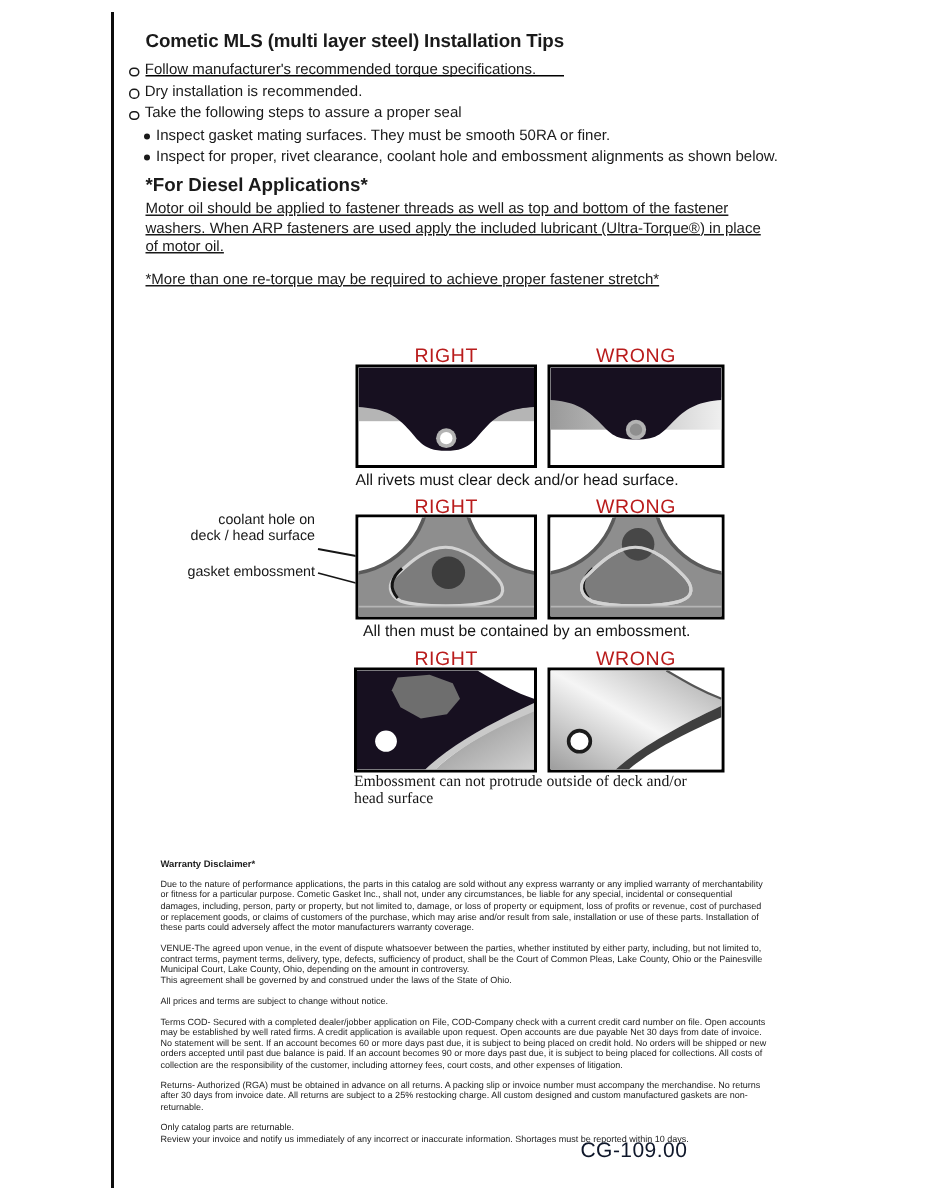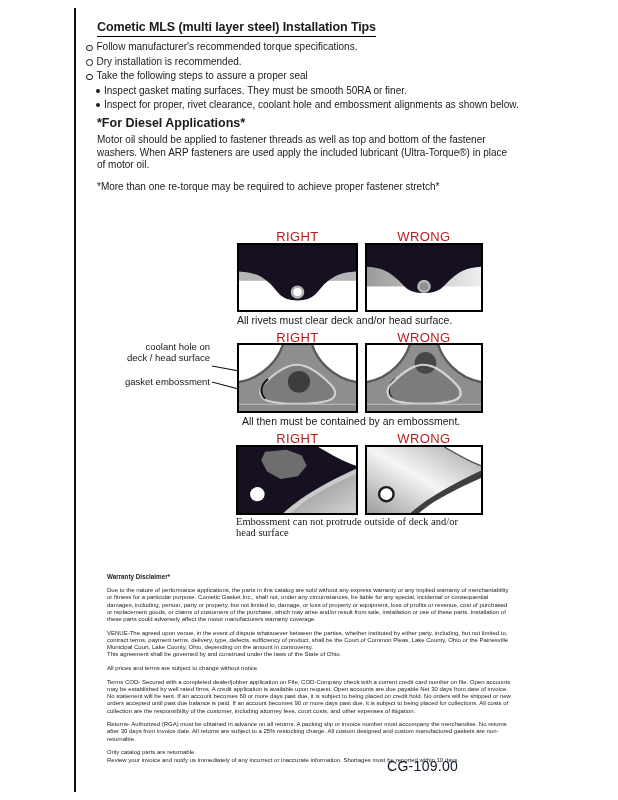--- a/index.html
+++ b/index.html
@@ -1,31 +1,31 @@
 <!DOCTYPE html>
 <html><head>
 <meta charset="utf-8">
 <style>
   html,body{margin:0;padding:0;background:#fff;}
   .page{position:relative;width:618px;height:800px;background:#ffffff;overflow:hidden;
         font-family:"Liberation Sans",sans-serif;color:#1a1a1a;}
   .abs{position:absolute;}
   .vrule{position:absolute;left:74px;top:8px;width:2px;height:784px;background:#0d0d0d;}
   .doc-title{left:97px;top:20px;font-size:12.5px;font-weight:bold;letter-spacing:-0.1px;
-             border-bottom:1.5px solid #000;padding-bottom:2px;display:inline-block;}
+             border-bottom:1.5px solid #000;padding-bottom:16px;display:inline-block;}
   .tips{left:86px;top:40px;width:440px;font-size:10px;line-height:14.5px;}
   .b-item{display:flex;align-items:flex-start;}
   .b-item .mk{width:4.5px;height:4.5px;border:1px solid #1a1a1a;border-radius:50%;
               margin:4.5px 4px 0 0;flex:0 0 auto;}
   .sb-item{display:flex;align-items:flex-start;margin-left:10px;}
   .sb-item .mk{width:4px;height:4px;background:#1a1a1a;border-radius:50%;
                margin:5px 4px 0 0;flex:0 0 auto;}
   .diesel-h{left:97px;top:116px;font-size:12.5px;font-weight:bold;}
   .body-copy{left:97px;top:134px;width:416px;font-size:10px;line-height:12.5px;}
-  .body-copy p{margin:0 0 9px 0;}
+  .body-copy p{margin:0 0 9px 0;text-decoration:underline;}
   .fig-label{font-size:13px;letter-spacing:0.4px;text-align:center;color:#b91c1c;}
   .fbox{position:absolute;border:2px solid #000;line-height:0;background:#fff;box-sizing:border-box;}
   .fbox svg{width:100%;height:100%;}
   .fig-cap{font-size:10.5px;color:#161616;white-space:pre-line;}
   .ann{font-size:9.5px;line-height:11px;text-align:right;white-space:pre-line;color:#161616;}
   .warranty{left:107px;top:573px;width:407px;font-size:6px;line-height:7.2px;color:#222;}
   .warranty .wh{font-weight:bold;font-size:6.3px;margin:0 0 7px 0;}
   .warranty p{margin:0 0 6.5px 0;white-space:pre-line;}
   .pageno{left:387px;top:758px;font-size:14px;letter-spacing:0.3px;color:#0f172a;}
 </style>

